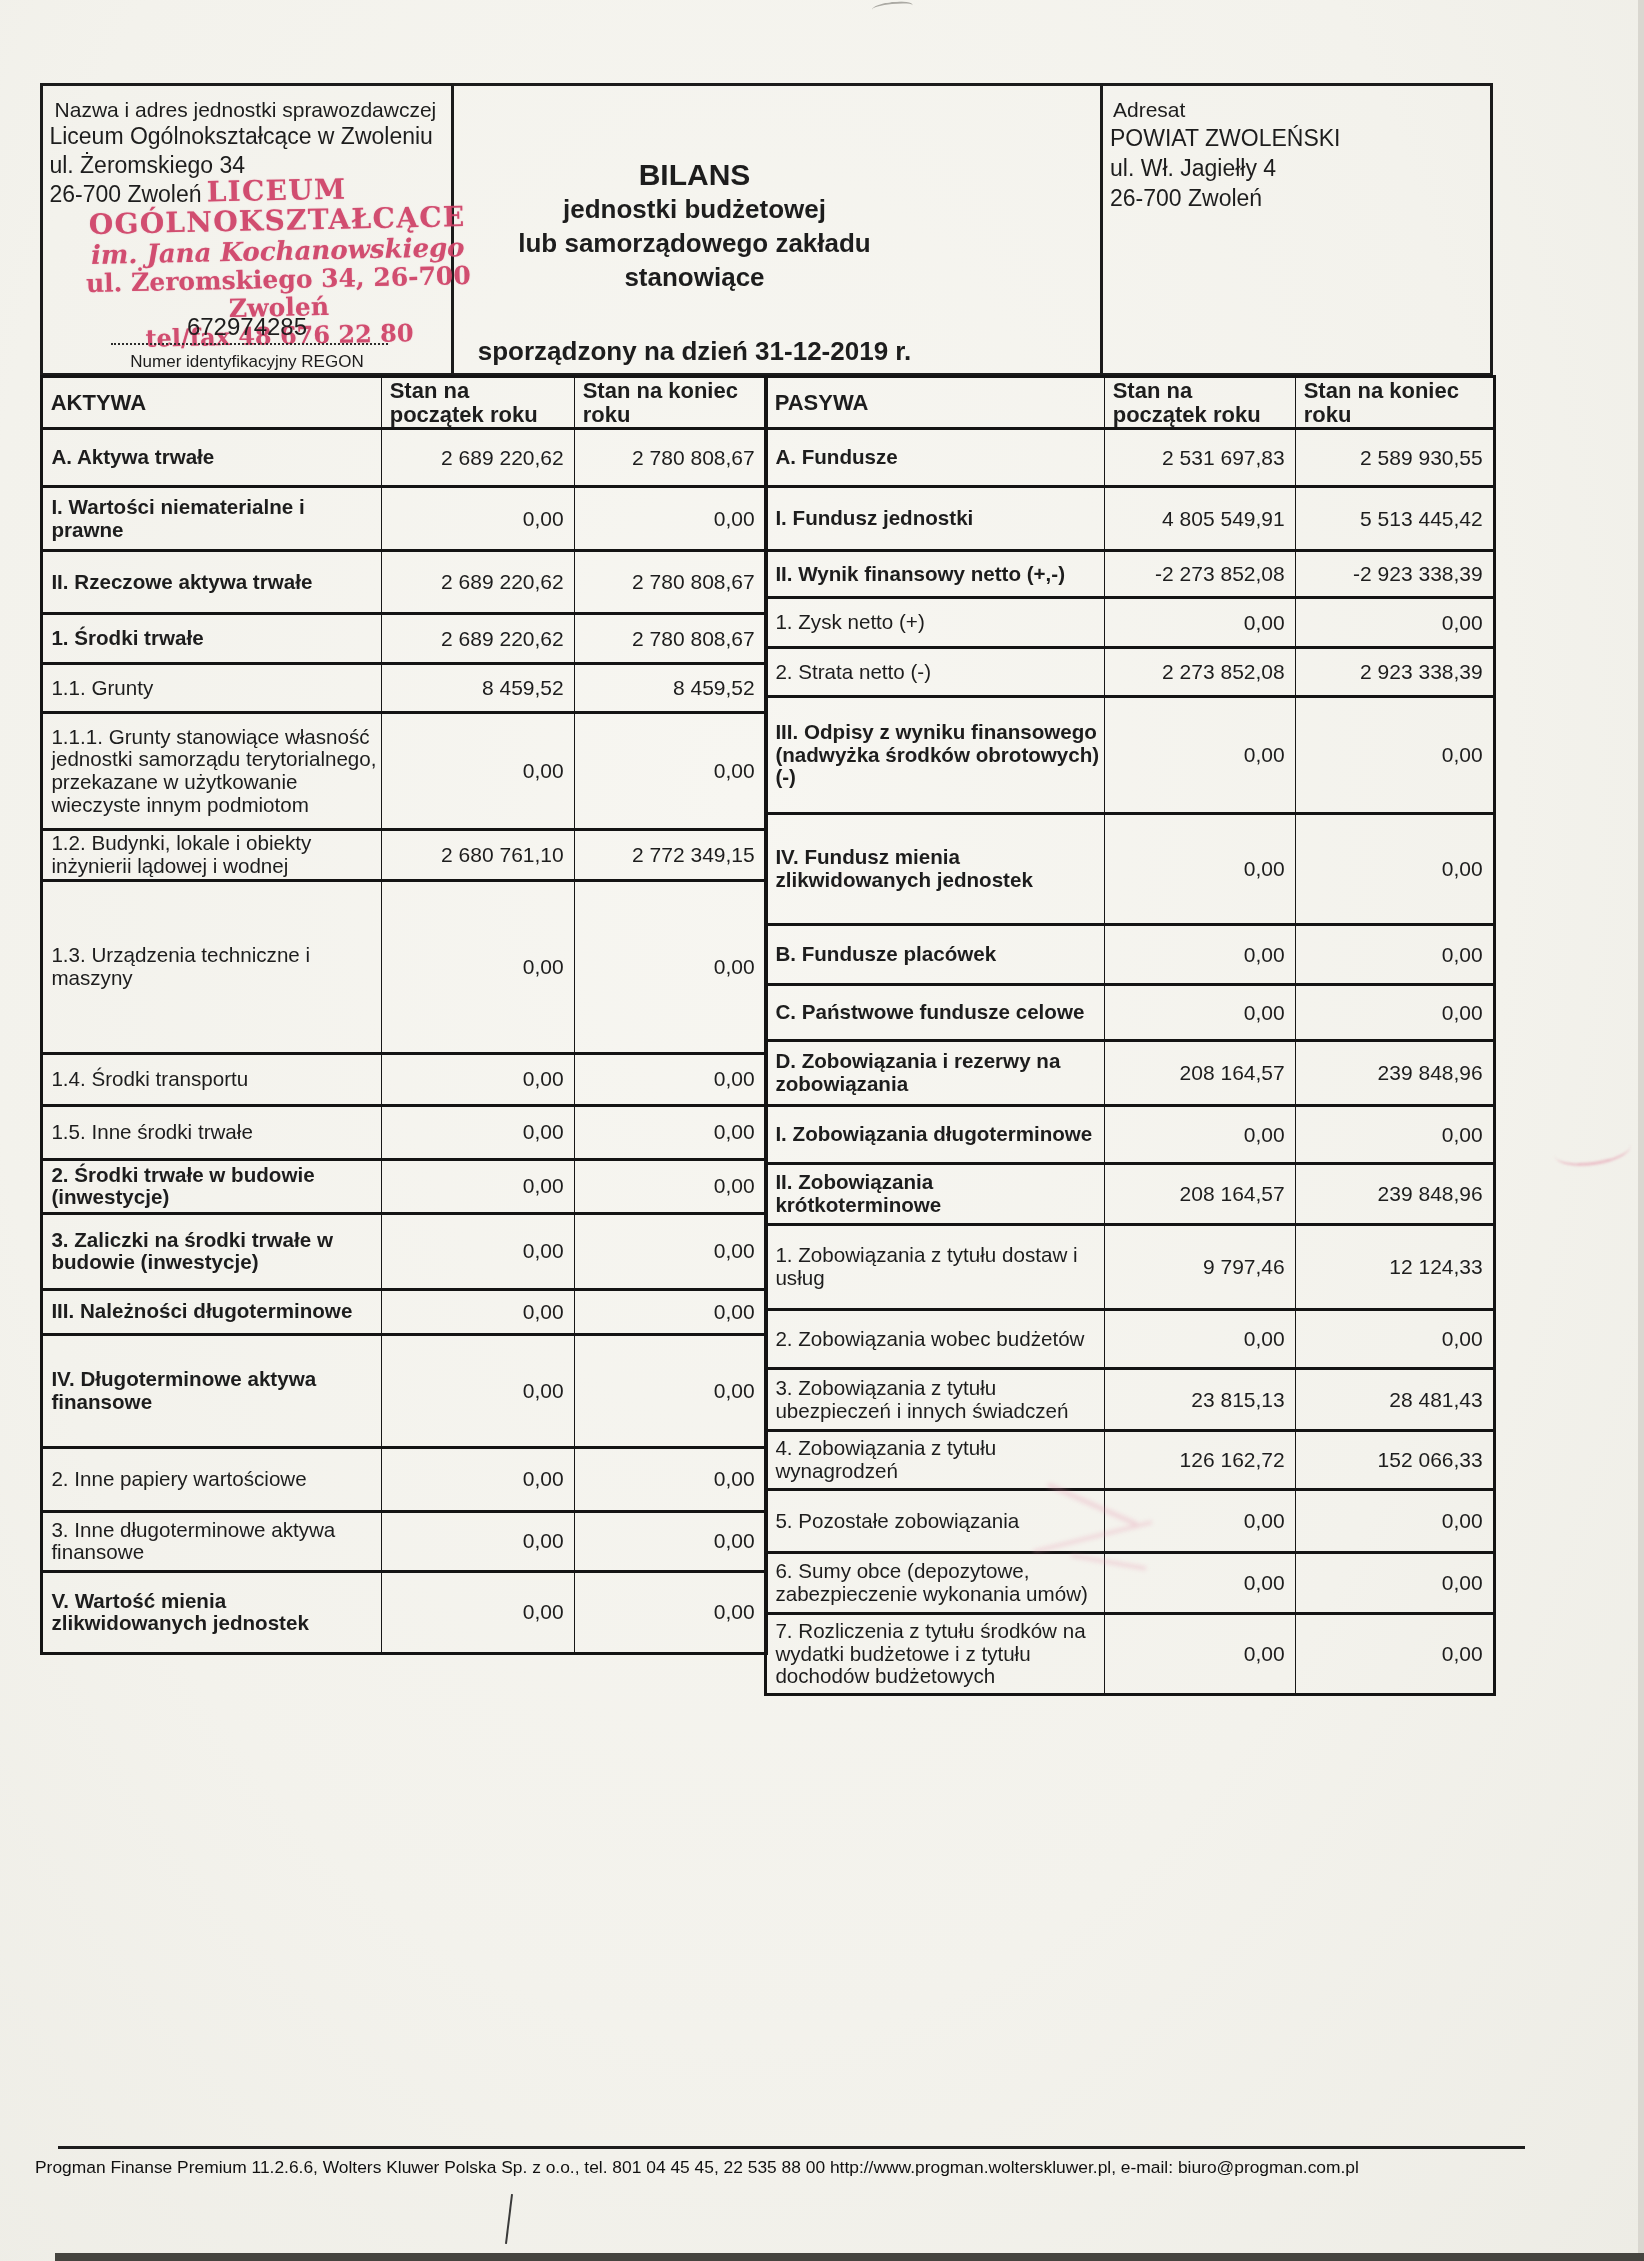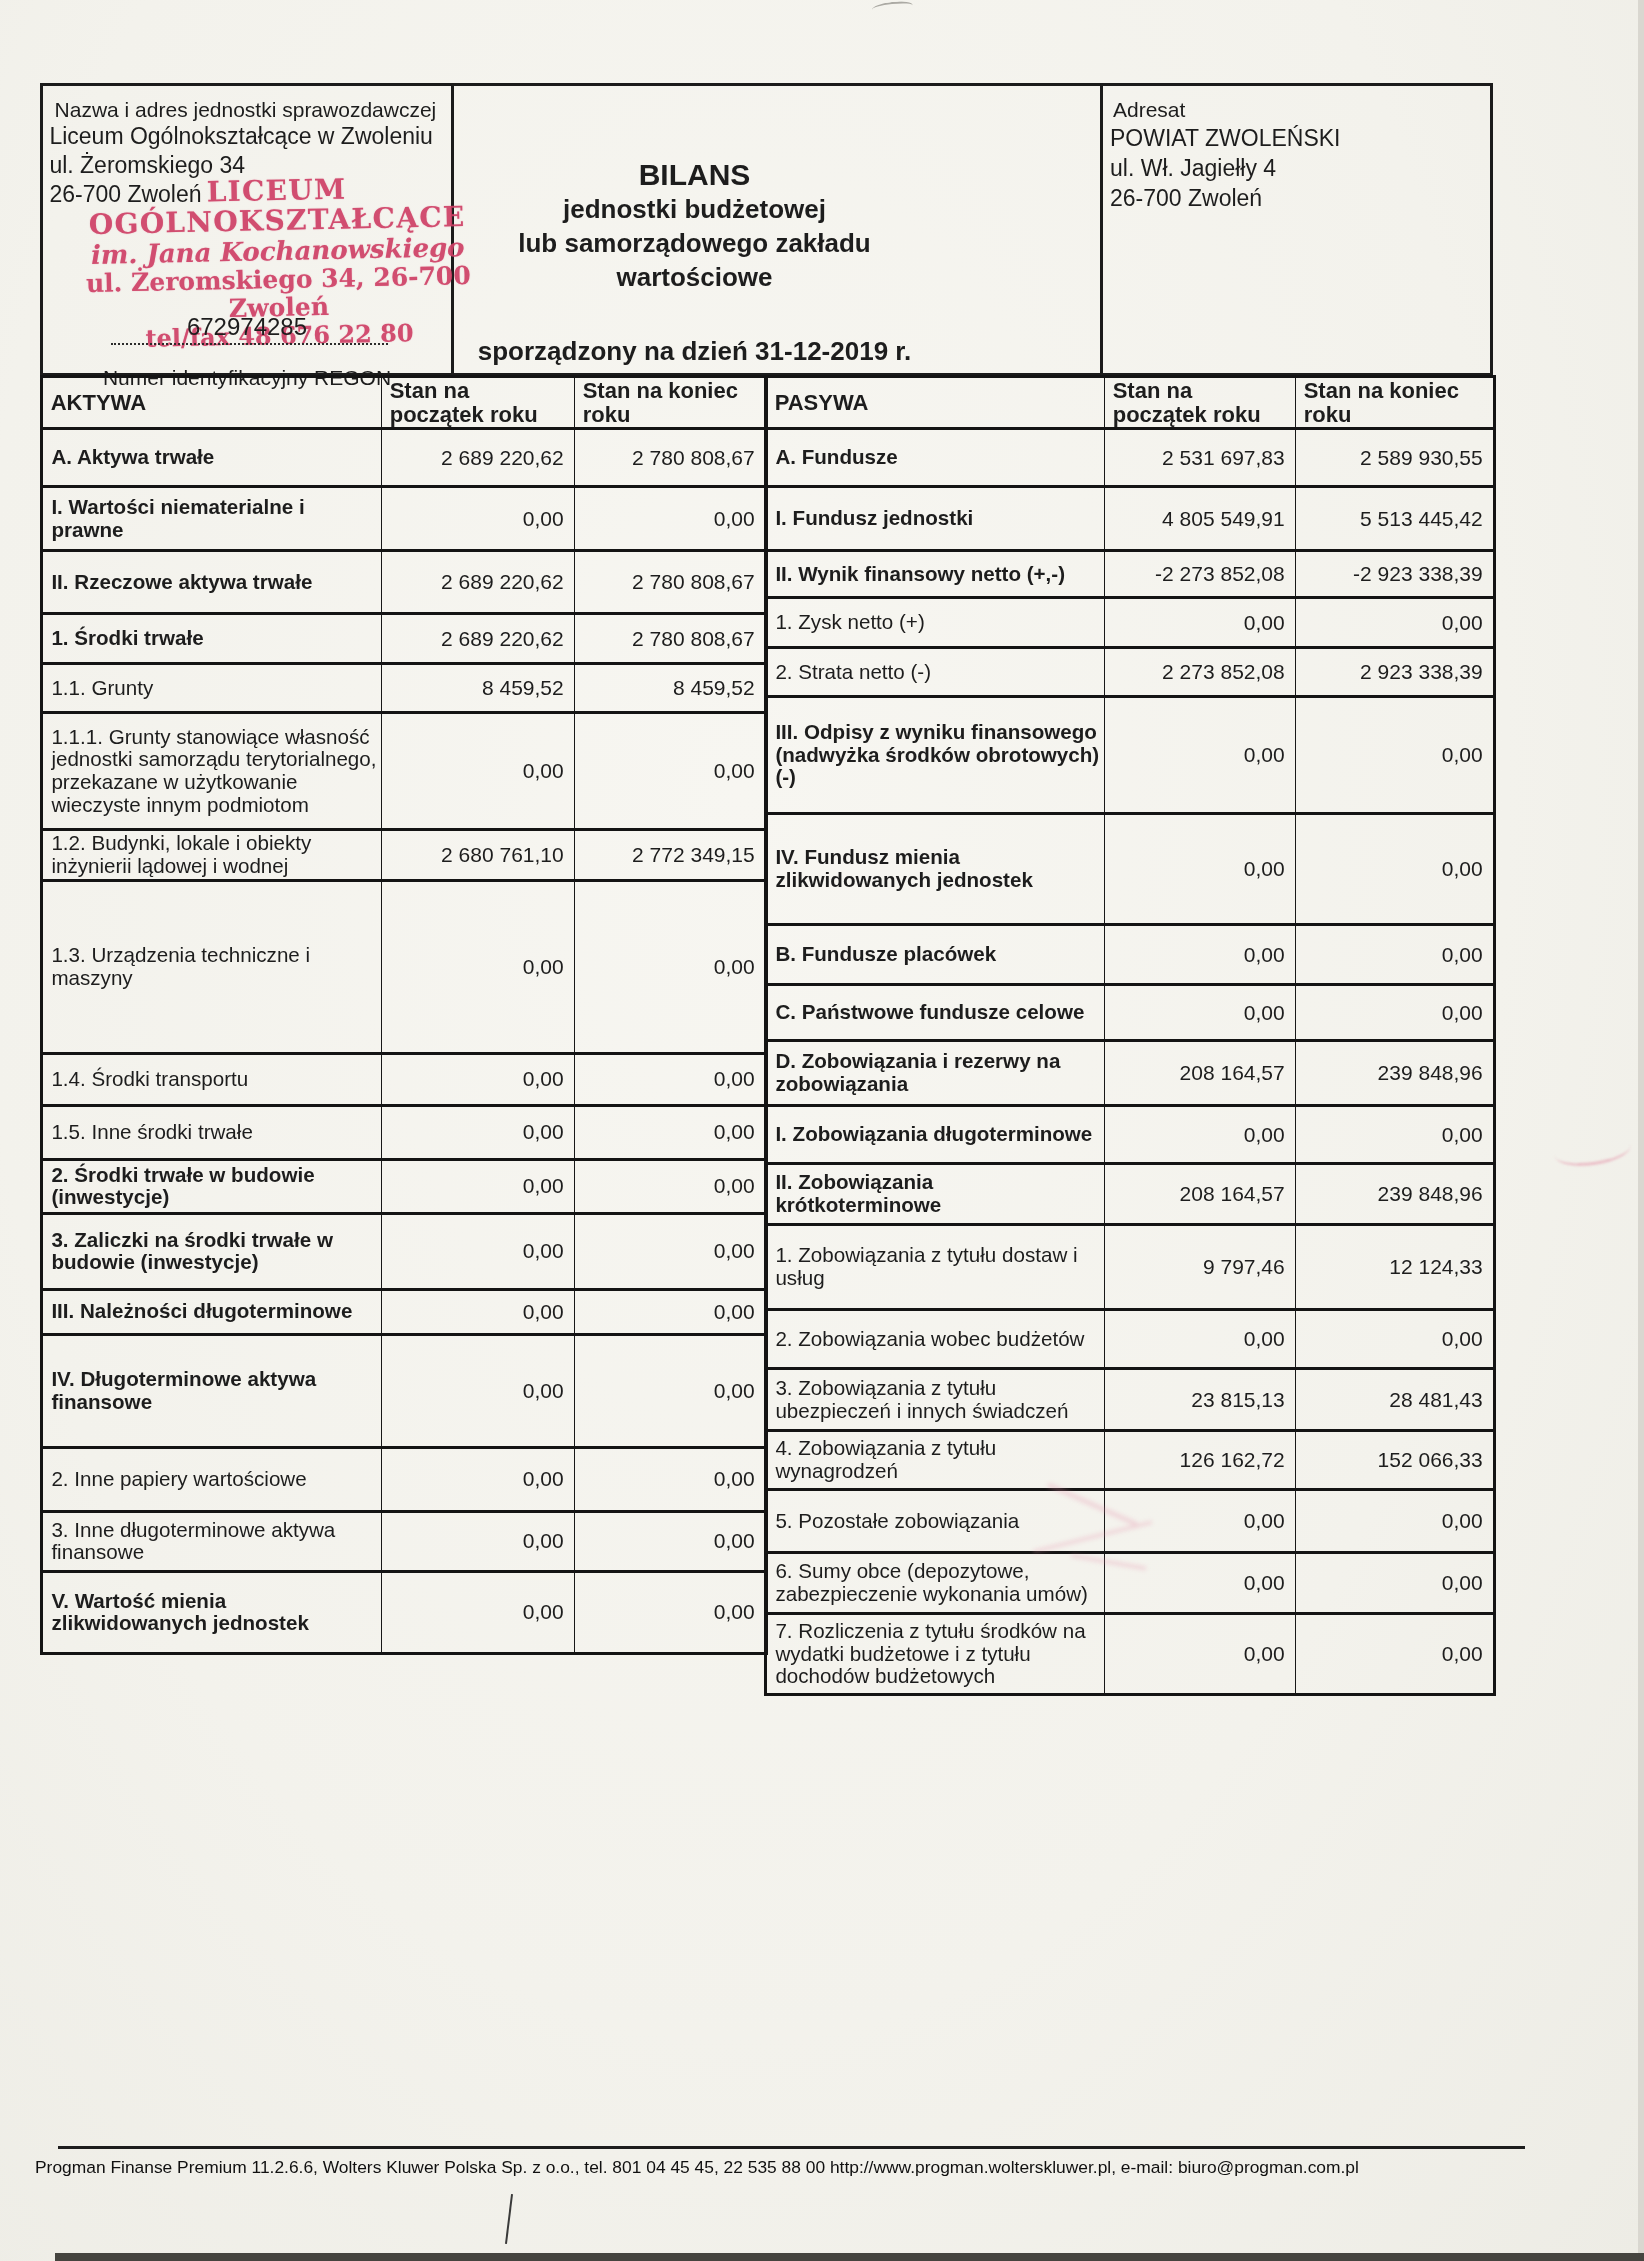--- a/index.html
+++ b/index.html
@@ -29,21 +29,21 @@
     text-align:center;transform:rotate(-1.2deg);
     font-family:"DejaVu Serif", serif;
     opacity:.92;text-shadow:0 0 1.3px rgba(215,80,115,.45);
   }
   .stamp .s1{font-size:28px;font-weight:bold;letter-spacing:1.3px;line-height:30px;}
   .stamp .s2{font-size:26px;font-style:italic;font-weight:bold;line-height:30px;}
   .stamp .s3{font-size:25px;font-weight:bold;line-height:28px;}
   .stamp .s4{font-size:24px;font-weight:bold;line-height:28px;}
   .regon-number{position:absolute;left:0;top:227px;width:408px;text-align:center;font-size:24px;}
   .dotted{position:absolute;left:68px;top:257px;width:277px;border-top:2.6px dotted #2b2b2b;}
-  .regon-label{position:absolute;left:0;top:280px;width:408px;text-align:center;font-size:21px;}
+  .regon-label{position:absolute;left:0;top:266px;width:408px;text-align:center;font-size:17px;}
   .title-block{position:absolute;left:413px;top:0;width:477px;height:100%;text-align:center;}
   .title-main{margin-top:71px;font-size:30px;font-weight:bold;line-height:35px;}
   .title-sub{font-size:26px;font-weight:bold;line-height:34px;}
   .title-date{position:absolute;left:0;top:250px;width:100%;font-size:26px;font-weight:bold;}
   .addr-caption{position:absolute;left:1070px;top:11.6px;}
   .addr-lines{position:absolute;left:1067px;top:37px;font-size:23px;line-height:30px;}
   
   .btable{position:absolute;top:375px;border-collapse:collapse;table-layout:fixed;}
   .btable.left{left:40px;width:726px;}
   .btable.right{left:764px;width:729px;}
@@ -99,21 +99,21 @@
       <div class="s4">tel/fax 48 676 22 80</div>
     </div>
     <div class="regon-number">672974285</div>
     <div class="dotted"></div>
     <div class="regon-label">Numer identyfikacyjny REGON</div>
 
     <div class="title-block">
       <div class="title-main">BILANS</div>
       <div class="title-sub">jednostki budżetowej</div>
       <div class="title-sub">lub samorządowego zakładu</div>
-      <div class="title-sub">wartościowe</div>
+      <div class="title-sub">stanowiące</div>
       <div class="title-date">sporządzony na dzień 31-12-2019 r.</div>
     </div>
 
     <div class="hbox-caption addr-caption">Adresat</div>
     <div class="addr-lines">
       <div>POWIAT ZWOLEŃSKI</div>
       <div>ul. Wł. Jagiełły 4</div>
       <div>26-700 Zwoleń</div>
     </div>
   </div>

